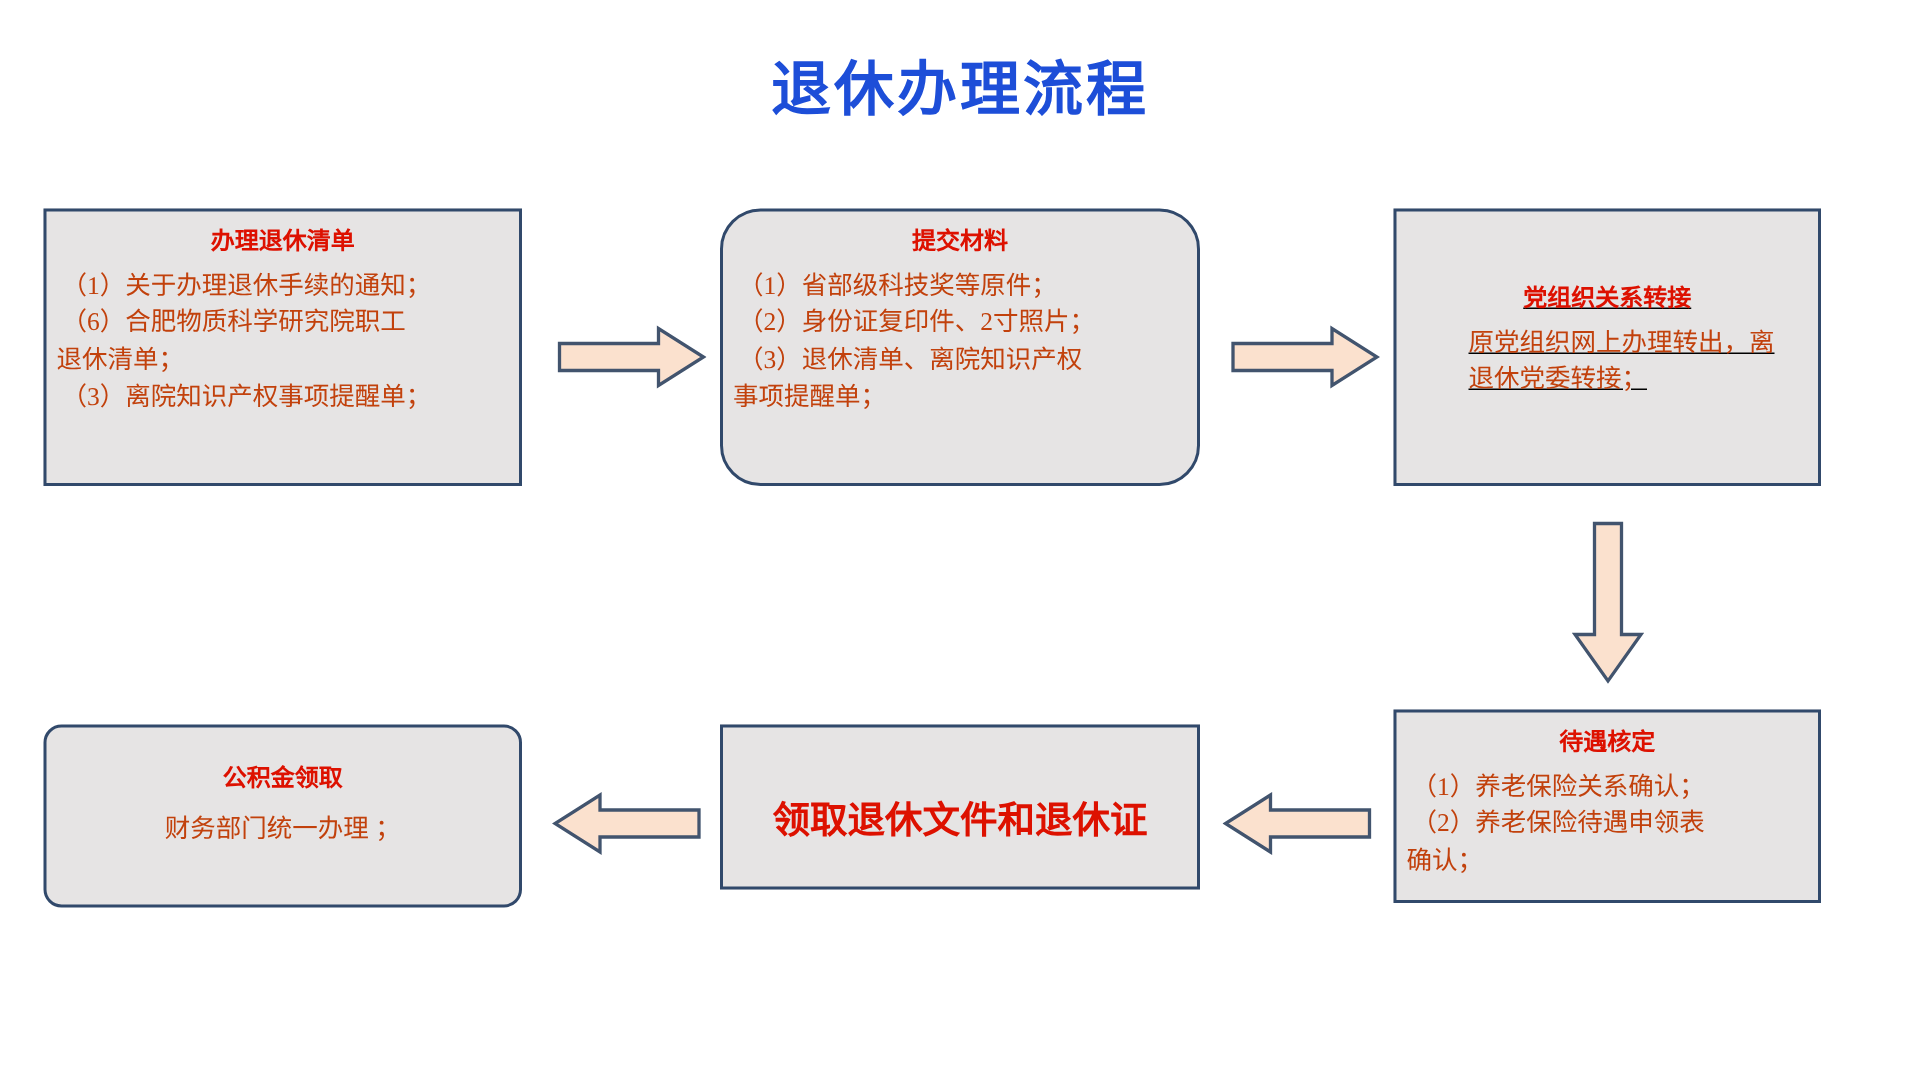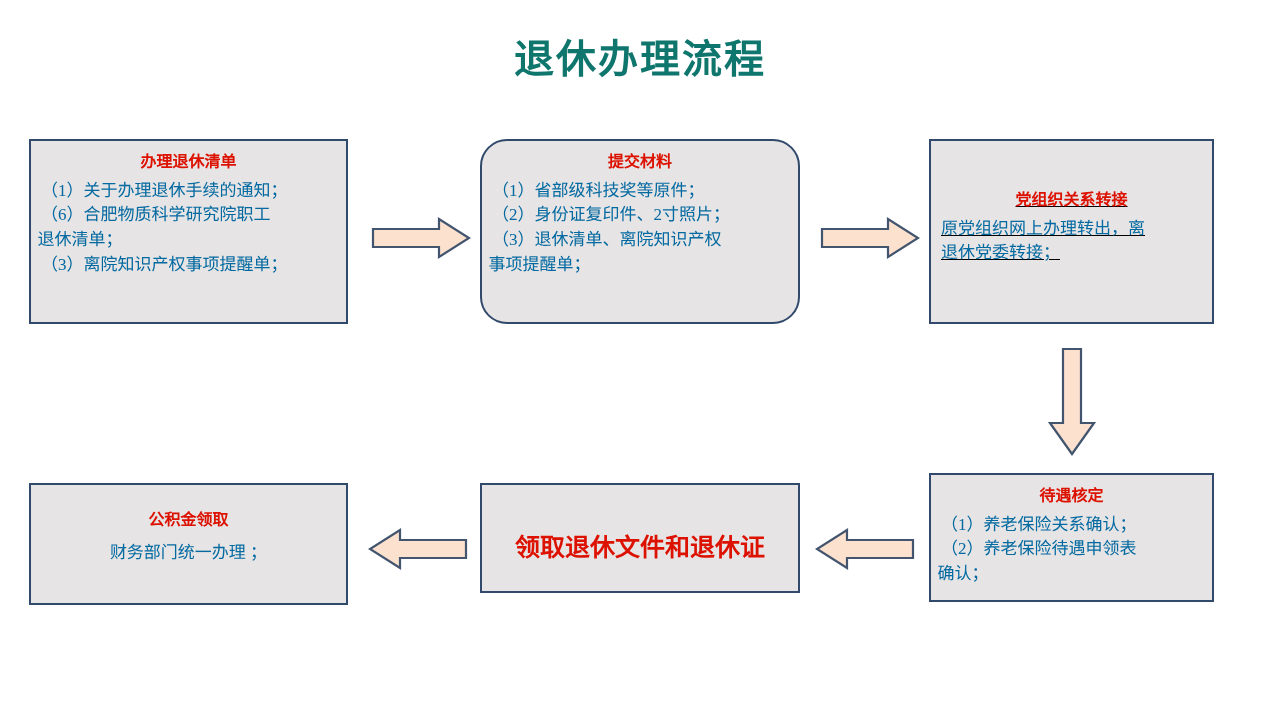--- a/index.html
+++ b/index.html
@@ -20,21 +20,21 @@
   
   #flow-title {
     position: absolute;
     left: 0;
     top: 36px;
     width: 1280px;
     text-align: center;
     font-family: "Liberation Serif", "DejaVu Serif", serif;
     font-size: 40px;
     font-weight: bold;
-    color: #0f766e;
+    color: #1d4ed8;
     letter-spacing: 2px;
     line-height: 1.2;
     white-space: nowrap;
   }
 
   
   .box {
     position: absolute;
     box-sizing: border-box;
     background: #E6E4E4;
@@ -46,21 +46,21 @@
     text-align: center;
     color: #DD1100;
     font-family: "Liberation Serif", "DejaVu Serif", serif;
     font-weight: bold;
     font-size: 16px;
     line-height: 1.35;
     white-space: nowrap;
   }
   .box-body {
     display: block;
-    color: #0369a1;
+    color: #c2410c;
     font-family: "Liberation Serif", "DejaVu Serif", serif;
     font-size: 17px;
     line-height: 1.45;
     text-align: left;
   }
   .box-body .ln {
     display: block;
     white-space: nowrap;
   }
   .box-body .ln.hang {
@@ -72,32 +72,32 @@
   .box-body.centered .ln {
     text-align: center;
   }
 
   
   #box-retire-checklist { left: 29px;  top: 139px; width: 319px; height: 185px; }
   #box-submit-materials { left: 480px; top: 139px; width: 320px; height: 185px; border-radius: 27px; }
   #box-party-transfer   { left: 929px; top: 139px; width: 285px; height: 185px; text-decoration: underline; }
   #box-benefit-approval { left: 929px; top: 473px; width: 285px; height: 129px; }
   #box-receive-docs     { left: 480px; top: 483px; width: 320px; height: 110px; }
-  #box-fund-withdraw    { left: 29px;  top: 483px; width: 319px; height: 122px; }
+  #box-fund-withdraw    { left: 29px;  top: 483px; width: 319px; height: 122px; border-radius: 12px; }
 
   
   #box-party-transfer .box-title { margin-top: 42px; }
   #box-benefit-approval .box-title { margin-top: 4px; }
   #box-fund-withdraw .box-title { margin-top: 18px; }
   #box-fund-withdraw .box-body { margin-top: 10px; }
   #box-receive-docs .box-title {
     margin-top: 40px;
     font-size: 25px;
   }
-  #box-party-transfer .box-body { margin-top: 6px; }
+  #box-party-transfer .box-body { margin-top: 6px; margin-left: 38px; }
   #box-retire-checklist .box-title,
   #box-submit-materials .box-title { margin-top: 4px; }
   #box-retire-checklist .box-body,
   #box-submit-materials .box-body { margin-top: 6px; }
   #box-benefit-approval .box-body { margin-top: 6px; }
 
   
   .arrow {
     position: absolute;
   }

